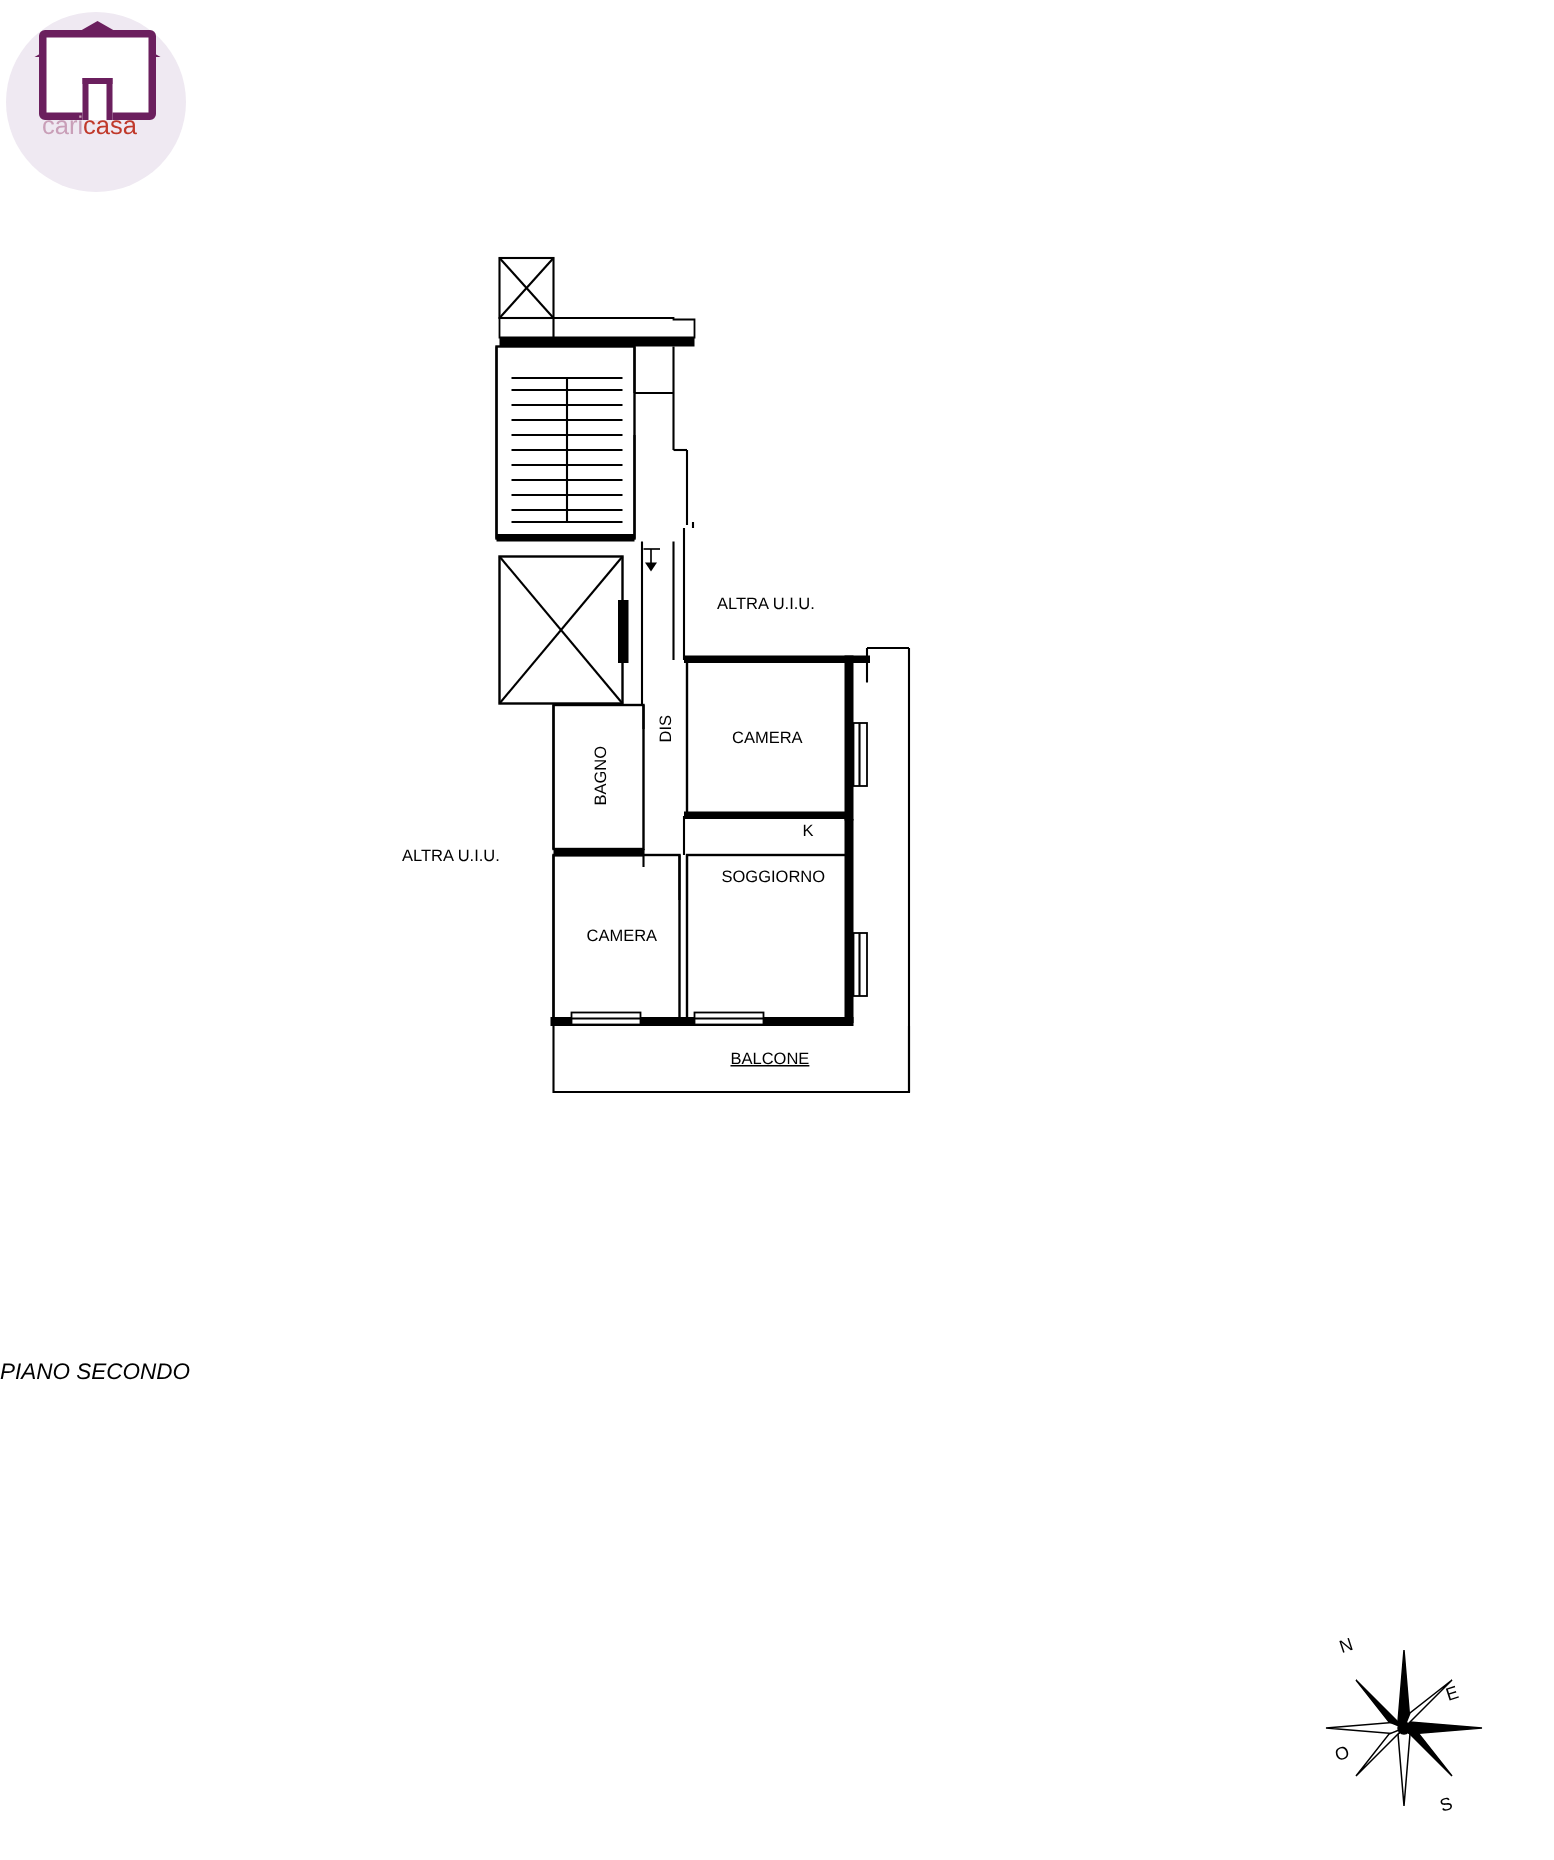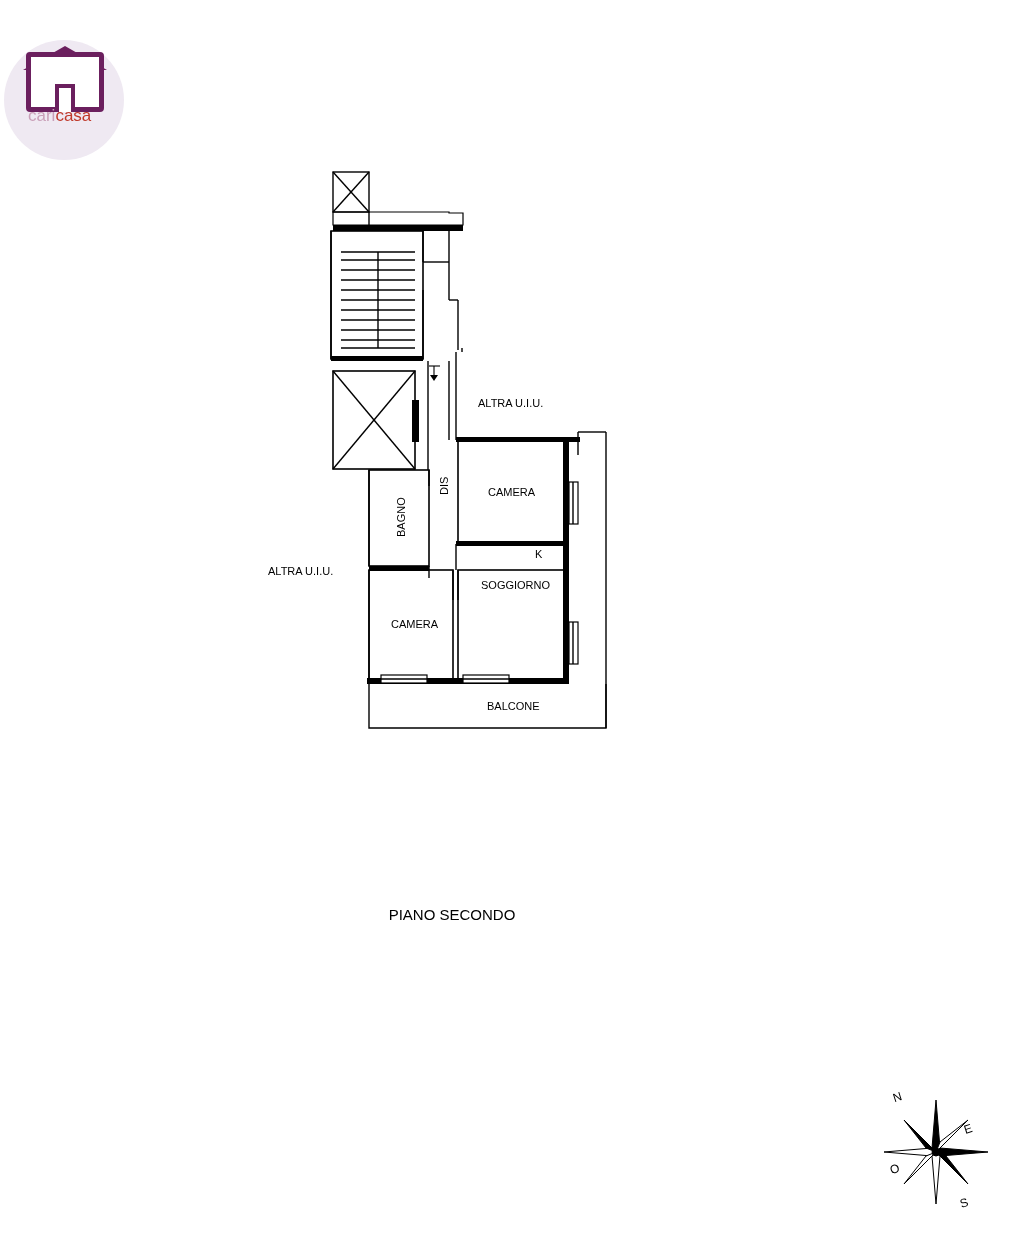--- a/index.html
+++ b/index.html
@@ -16,21 +16,20 @@
     overflow: hidden;
   }
 
   
   #logo {
     position: absolute;
     left: 0px;
     top: 0px;
     width: 136px;
     height: 136px;
-    margin-top: 32px;
   }
   #logo .logo-circle {
     position: absolute;
     left: 4px;
     top: 8px;
     width: 120px;
     height: 120px;
     border-radius: 50%;
     background: #efe9f2;
   }
@@ -108,21 +107,21 @@
     transform: rotate(-90deg);
     transform-origin: left top;
   }
 
   
   #caption {
     position: absolute;
     left: 0;
     top: 903px;
     width: 904px;
-    text-align: center;
+    font-style: italic;
   }
   #caption .cap-line {
     font-size: 15px;
     line-height: 23px;
     color: #000000;
   }
 
   
   #compass {
     position: absolute;
@@ -255,21 +254,21 @@
 </svg>
 
 <div class="plan-label" style="left:478px; top:397px;">ALTRA U.I.U.</div>
 <div class="plan-label" style="left:488px; top:486px;">CAMERA</div>
 <div class="plan-label vertical" style="left:395px; top:537px;">BAGNO</div>
 <div class="plan-label vertical" style="left:438px; top:495px;">DIS</div>
 <div class="plan-label" style="left:268px; top:565px;">ALTRA U.I.U.</div>
 <div class="plan-label" style="left:535px; top:548px;">K</div>
 <div class="plan-label" style="left:481px; top:579px;">SOGGIORNO</div>
 <div class="plan-label" style="left:391px; top:618px;">CAMERA</div>
-<div class="plan-label" style="left:487px; top:700px;">BALCONE</div>
+<div class="plan-label" style="left:487px; top:700px;text-decoration:underline;">BALCONE</div>
 
 <div id="caption">
   <div class="cap-line">PIANO SECONDO</div>
 </div>
 
 <div id="compass">
   <svg width="120" height="120" viewBox="0 0 120 120" xmlns="http://www.w3.org/2000/svg">
     <g stroke="#000000" stroke-width="1" fill="none">
 
       <polygon points="60,8 64,56 60,60 56,56" fill="#000000"></polygon>

